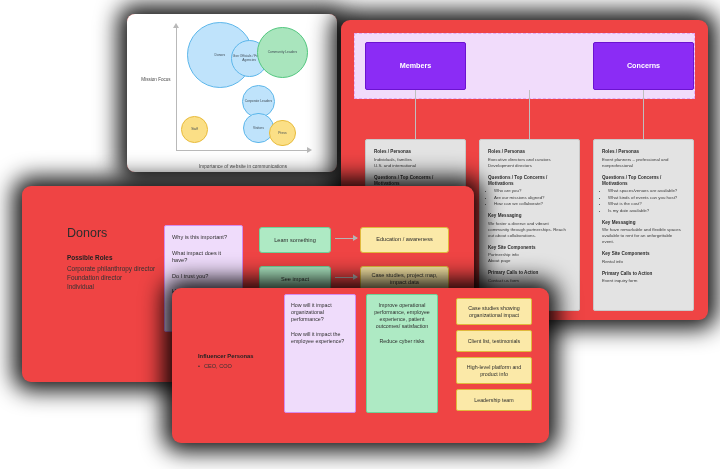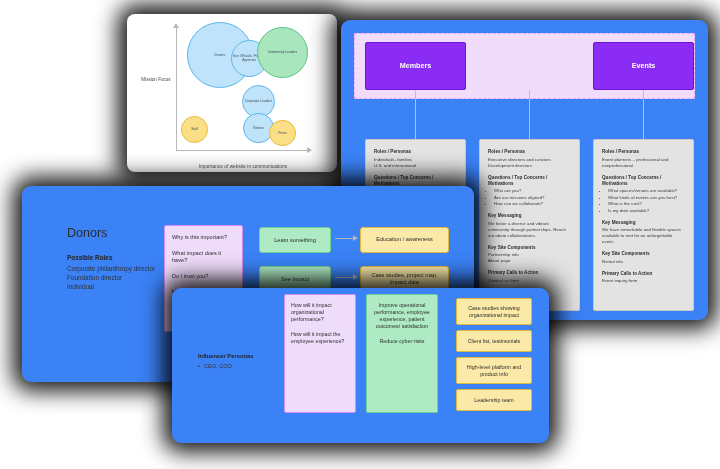--- a/index.html
+++ b/index.html
@@ -6,21 +6,21 @@
   body{
     width:720px;height:469px;overflow:hidden;position:relative;
     background:#ffffff;
     font-family:"Liberation Sans", sans-serif;
     -webkit-font-smoothing:antialiased;
   }
   .stage{position:absolute;inset:0;}
 
   
   .card{
-    position:absolute;background:#3b82f6;border-radius:9px;
+    position:absolute;background:#ef4444;border-radius:9px;
     box-shadow:0 0 22px 9px rgba(0,0,0,0.92);
     overflow:hidden;
   }
 
   
   #card-chart{left:127px;top:14px;width:210px;height:158px;border-radius:8px;}
   .chart-inner{position:absolute;inset:0;background:#fff;}
   .axis-y{position:absolute;left:49px;top:12px;width:1px;height:124px;background:#b9b9b9;}
   .axis-x{position:absolute;left:49px;top:136px;width:133px;height:1px;background:#b9b9b9;}
   .arrow-up{position:absolute;left:46px;top:9px;width:0;height:0;
@@ -135,21 +135,21 @@
             <span>Press</span>
           </div>
         </div>
     </div>
   </div>
 
   <div class="card" id="card-personas">
     <div class="pers-band"></div>
 
     <div class="pers-head ph1">Members</div>
-    <div class="pers-head ph3">Events</div>
+    <div class="pers-head ph3">Concerns</div>
 
     <div class="connector c1"></div>
     <div class="connector c2"></div>
     <div class="connector c3"></div>
 
     <div class="pers-col pc1">
       <div class="pc-h">Roles / Personas</div>
       <div class="pc-p nl" style="white-space: pre-line;">Individuals, families
 U.S. and international</div>
       <div class="pc-h">Questions / Top Concerns / Motivations</div>

